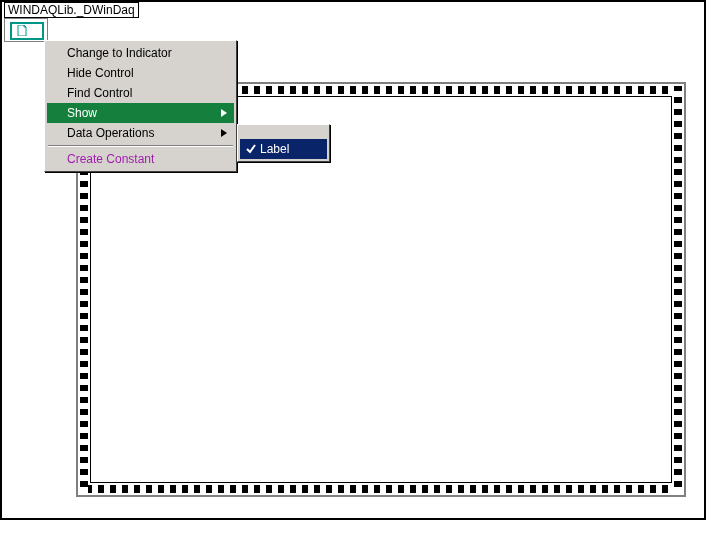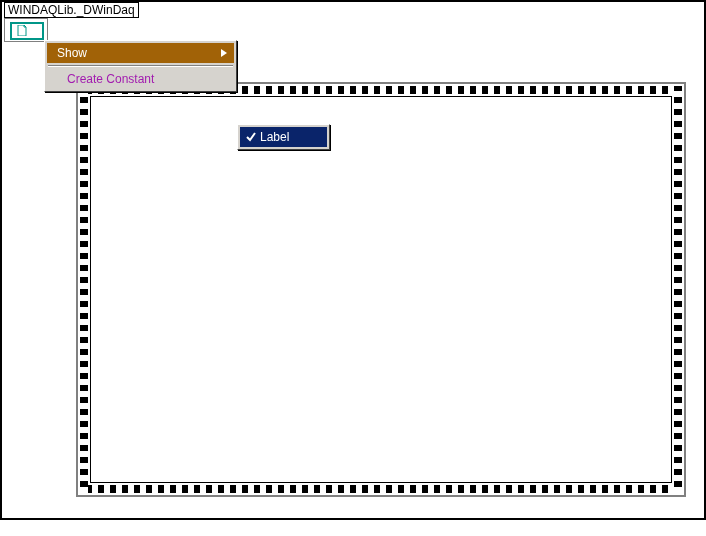--- a/index.html
+++ b/index.html
@@ -129,23 +129,22 @@
   .ctx-menu .item {
     position: relative;
     height: 20px;
     line-height: 20px;
     padding-left: 20px;
     padding-right: 18px;
     font-size: 12px;
     white-space: nowrap;
   }
   .ctx-menu .item.highlight {
-    background: #a16207;
+    background: #15803d;
     color: #fff;
-    padding-left: 10px;
   }
   .ctx-menu .item.disabled {
     color: #a21caf;
   }
   .ctx-menu .sep {
     height: 2px;
     margin: 2px 1px;
     border-top: 1px solid #808080;
     border-bottom: 1px solid #fff;
   }
@@ -179,20 +178,21 @@
     position: relative;
     height: 20px;
     line-height: 20px;
     padding-left: 20px;
     padding-right: 8px;
     font-size: 12px;
   }
   .sub-menu .item.highlight {
     background: #0a246a;
     color: #fff;
+    margin-top: 12px;
   }
   .check {
     position: absolute;
     left: 4px;
     top: 0;
     bottom: 0;
     width: 14px;
     display: flex;
     align-items: center;
     justify-content: center;
@@ -220,32 +220,49 @@
     <div class="ax-outer"></div>
     <div class="strip h top"></div>
     <div class="strip h bottom"></div>
     <div class="strip v left"></div>
     <div class="strip v right"></div>
     <div class="ax-inner"></div>
   </div>
 
   <div class="ctx-menu">
 
-
-
+    <div class="item">
+      <span>Change to Indicator</span>
+    </div>
+
+    <div class="item">
+      <span>Hide Control</span>
+    </div>
+
+    <div class="item">
+      <span>Find Control</span>
+    </div>
 
     <div class="item highlight">
       <span>Show</span>
       <span class="arrow">
         <svg width="6" height="8" viewBox="0 0 6 8">
             <path d="M0 0 L6 4 L0 8 Z" fill="#fff"></path>
           </svg>
       </span>
     </div>
 
+    <div class="item">
+      <span>Data Operations</span>
+      <span class="arrow">
+        <svg width="6" height="8" viewBox="0 0 6 8">
+            <path d="M0 0 L6 4 L0 8 Z" fill="#000"></path>
+          </svg>
+      </span>
+    </div>
 
 
     <div class="sep"></div>
 
     <div class="item disabled">
       <span>Create Constant</span>
     </div>
 
 
 

